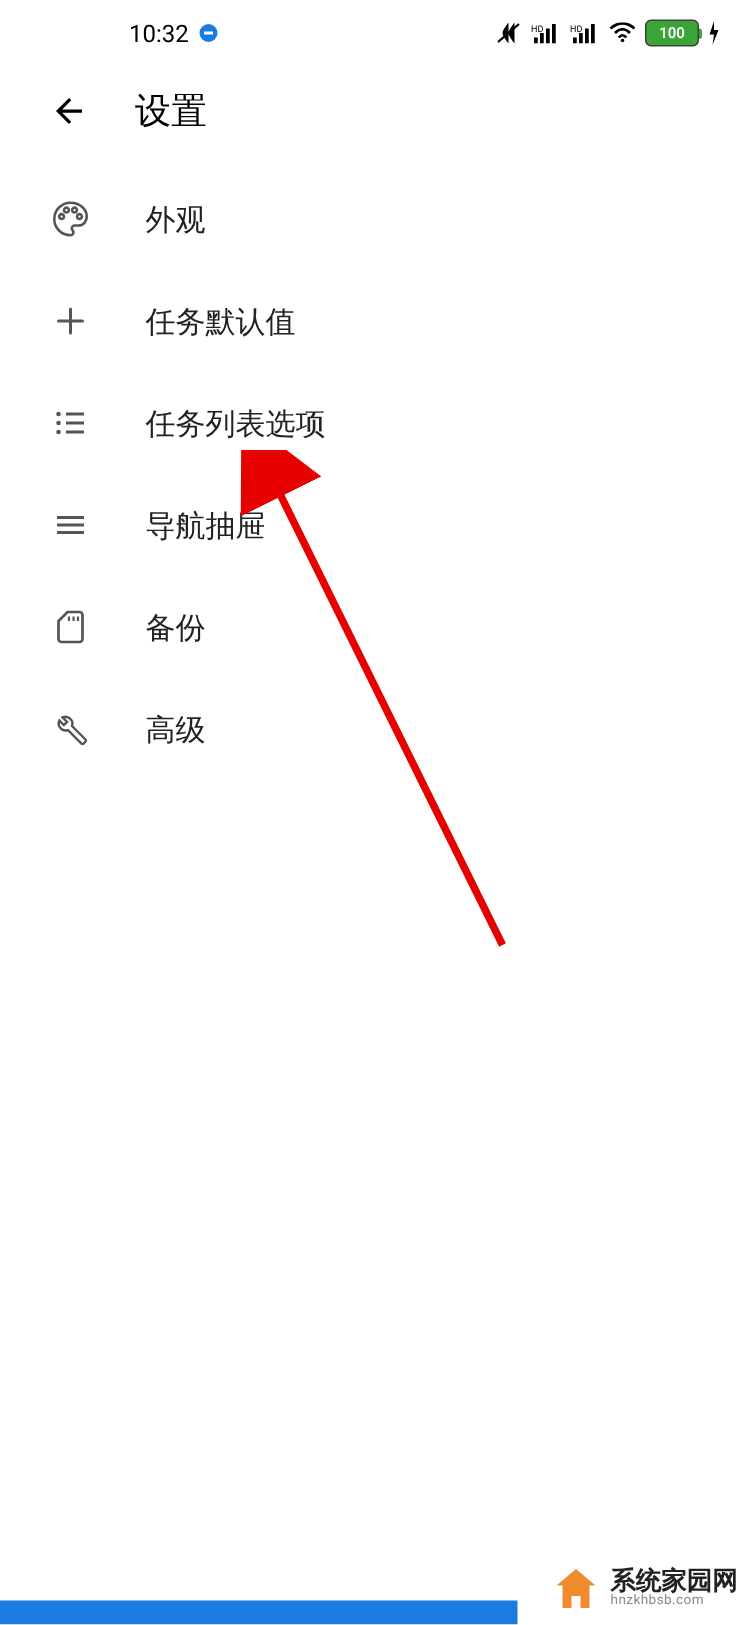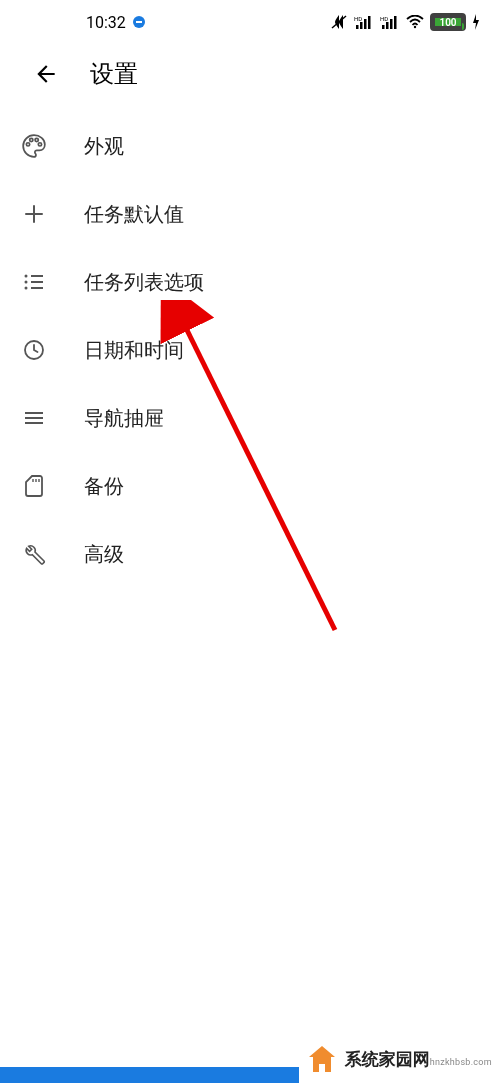--- a/index.html
+++ b/index.html
@@ -18,21 +18,21 @@
       justify-content: space-between;
       padding: 0 20px 0 86px;
       font-size: 16px;
       color: #000;
     }
     .status-left { display: flex; align-items: center; gap: 6px; font-weight: 400; }
     .status-right { display: flex; align-items: center; gap: 6px; }
     .status-right svg { display: block; }
     .battery {
       width: 36px; height: 18px;
-      border: 5px solid #404040;
+      border: 1px solid #404040;
       border-radius: 4px;
       background: #3aa536;
       color: #fff;
       font-size: 10px;
       display: flex; align-items: center; justify-content: center;
       position: relative;
       font-weight: 600;
     }
     .battery::after {
       content: ""; position: absolute; right: -3px; top: 5px;
@@ -40,21 +40,21 @@
     }
     .header {
       height: 60px;
       display: flex;
       align-items: center;
       padding: 0 32px;
       gap: 30px;
     }
     .back-arrow { width: 28px; height: 28px; display: flex; align-items: center; justify-content: center; }
     .title { font-size: 24px; font-weight: 500; color: #000;}
-    .list { padding: 8px 0; }
+    .list { padding: 8px 13px; }
     .item {
       height: 68px;
       display: flex;
       align-items: center;
       padding: 0 20px;
       gap: 36px;
       cursor: pointer;
     }
     .item .icon {
       width: 28px; height: 28px;
@@ -72,21 +72,21 @@
       width: 345px; height: 16px;
       background: #1a7be0;
     }
     .footer-brand {
       position: absolute; right: 8px; bottom: 0;
       height: 48px;
       display: flex; align-items: center; gap: 6px;
       background: #fff;
       padding-left: 6px;
     }
-    .brand-text { display: flex; flex-direction: row; line-height: 1.1; align-items: flex-end; }
+    .brand-text { display: flex; flex-direction: column; line-height: 1.1; }
     .brand-text .cn { font-size: 17px; font-weight: 600; color: #222; }
     .brand-text .en { font-size: 9px; color: #888; letter-spacing: 0.3px; }
   </style>
 </head>
 <body>
 
 <div class="status-bar">
   <div class="status-left">
     <span>10:32</span>
     <svg width="14" height="14" viewBox="0 0 14 14">
@@ -166,29 +166,20 @@
           <circle cx="4" cy="18" r="1.5" fill="#555"></circle>
           <line x1="9" y1="6" x2="21" y2="6" stroke="#555" stroke-width="2"></line>
           <line x1="9" y1="12" x2="21" y2="12" stroke="#555" stroke-width="2"></line>
           <line x1="9" y1="18" x2="21" y2="18" stroke="#555" stroke-width="2"></line>
         </svg>
     </div>
     <span class="label">任务列表选项</span>
   </div>
 
 
-  <div class="item">
-    <div class="icon">
-      <svg width="24" height="24" viewBox="0 0 24 24">
-          <circle cx="12" cy="12" r="9" fill="none" stroke="#555" stroke-width="1.8"></circle>
-          <path d="M12 7v5l3.5 2" stroke="#555" stroke-width="1.8" fill="none" stroke-linecap="round"></path>
-        </svg>
-    </div>
-    <span class="label">日期和时间</span>
-  </div>
 
   <div class="item">
     <div class="icon">
       <svg width="24" height="24" viewBox="0 0 24 24">
           <line x1="3" y1="7" x2="21" y2="7" stroke="#555" stroke-width="2"></line>
           <line x1="3" y1="12" x2="21" y2="12" stroke="#555" stroke-width="2"></line>
           <line x1="3" y1="17" x2="21" y2="17" stroke="#555" stroke-width="2"></line>
         </svg>
     </div>
     <span class="label">导航抽屉</span>

